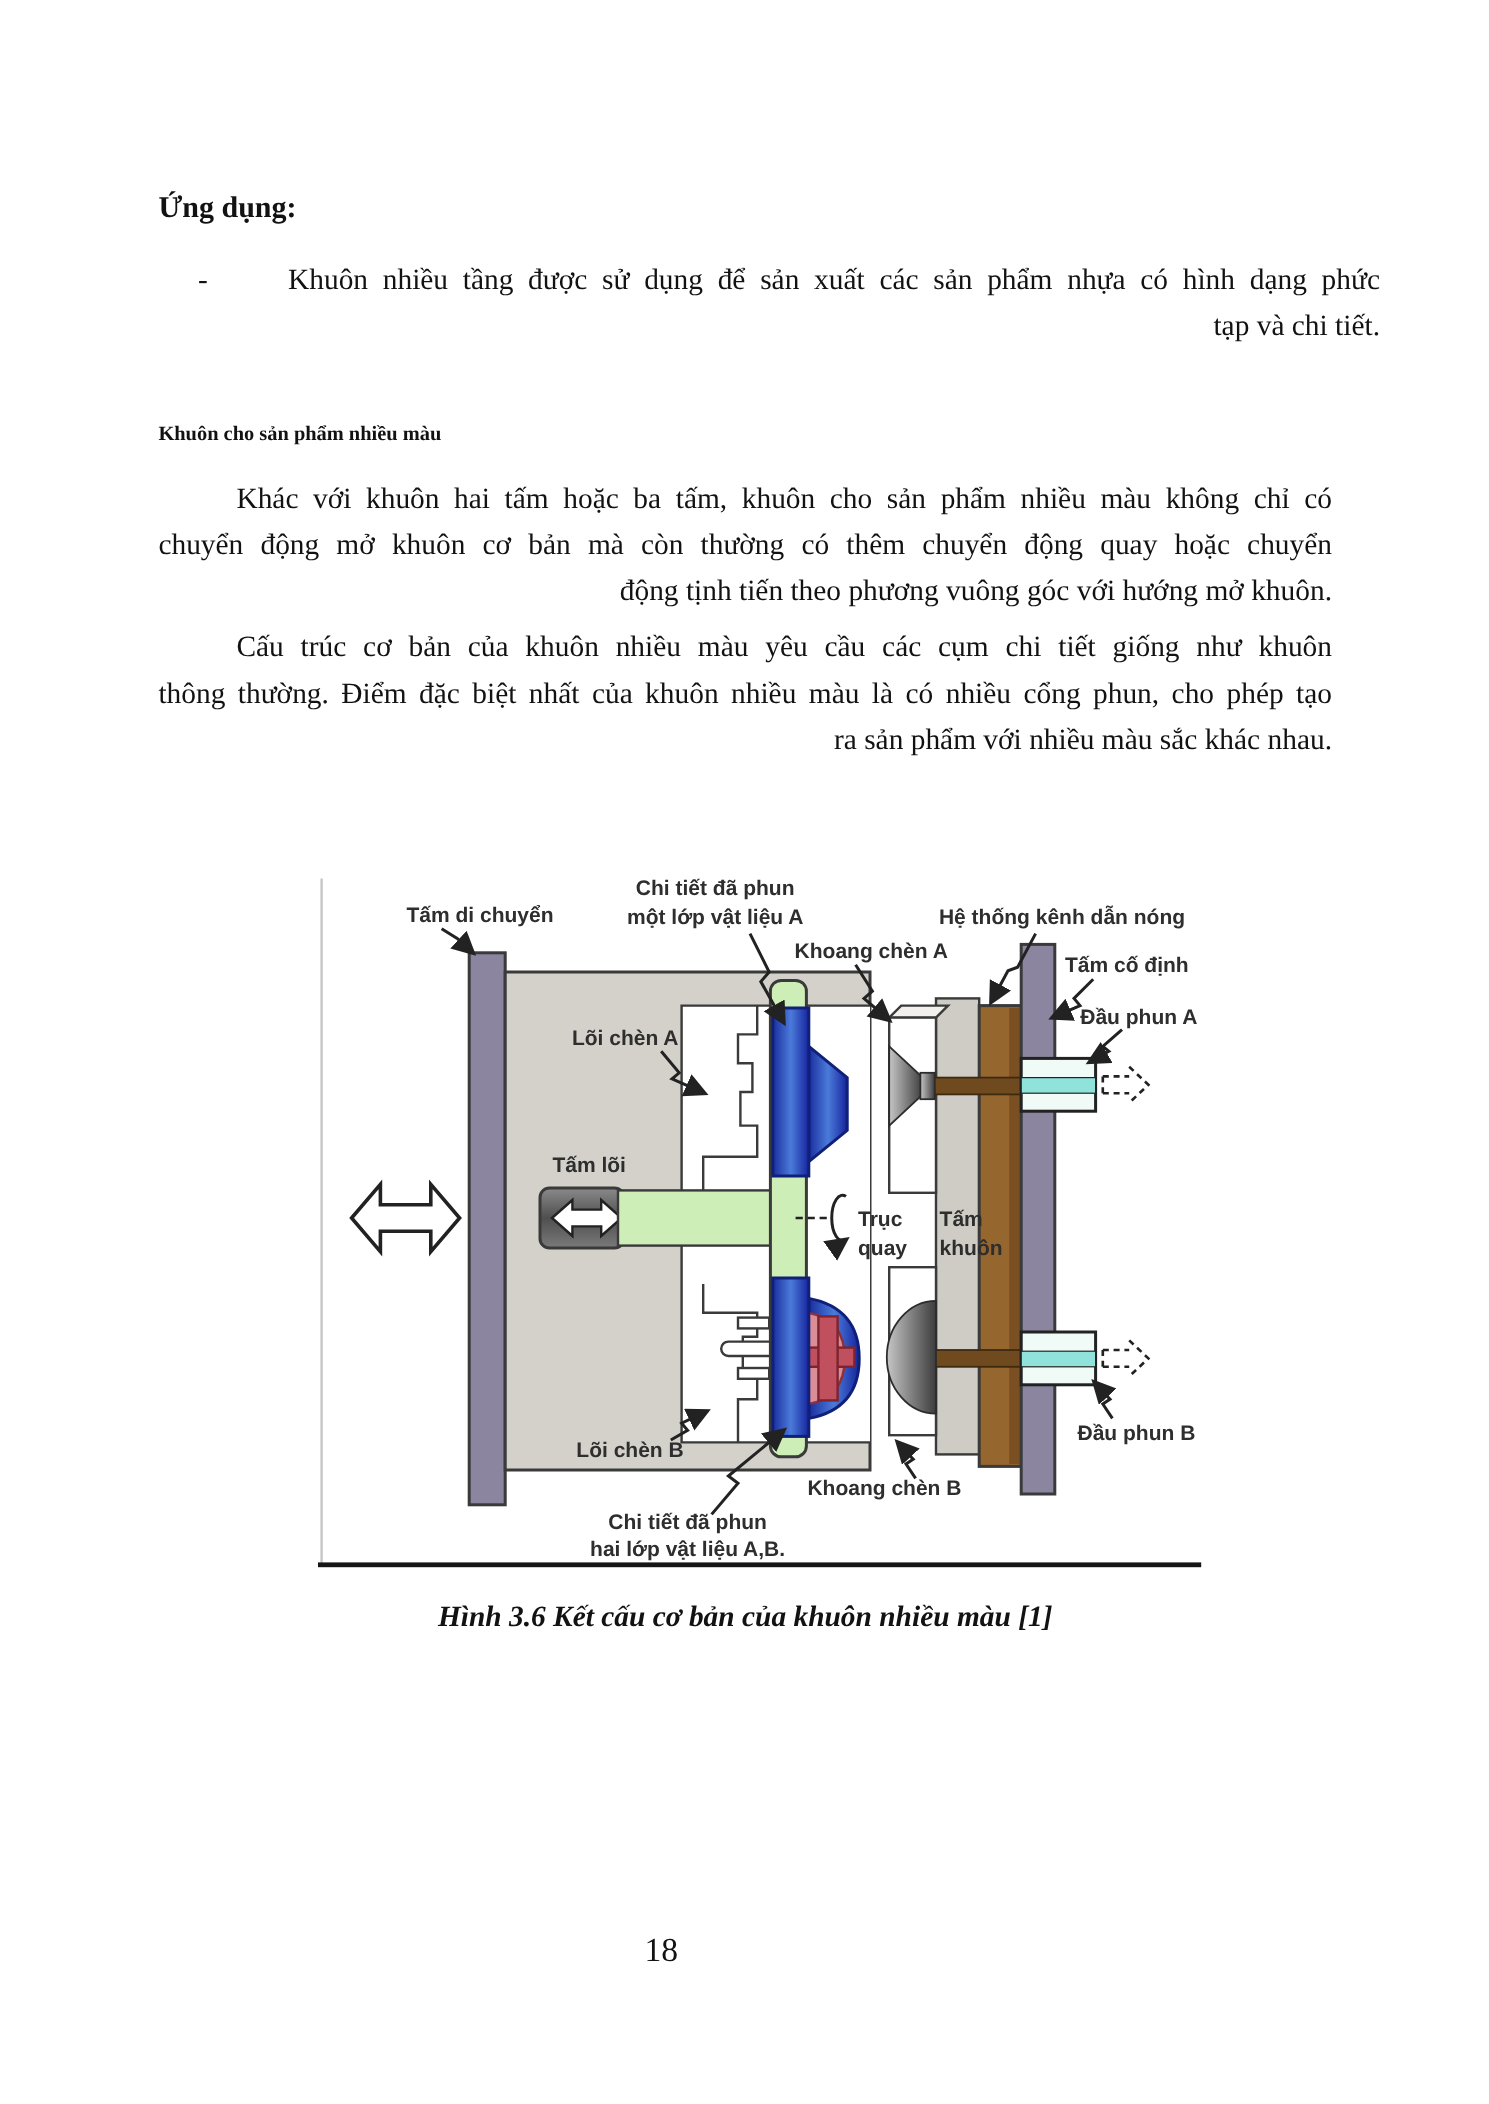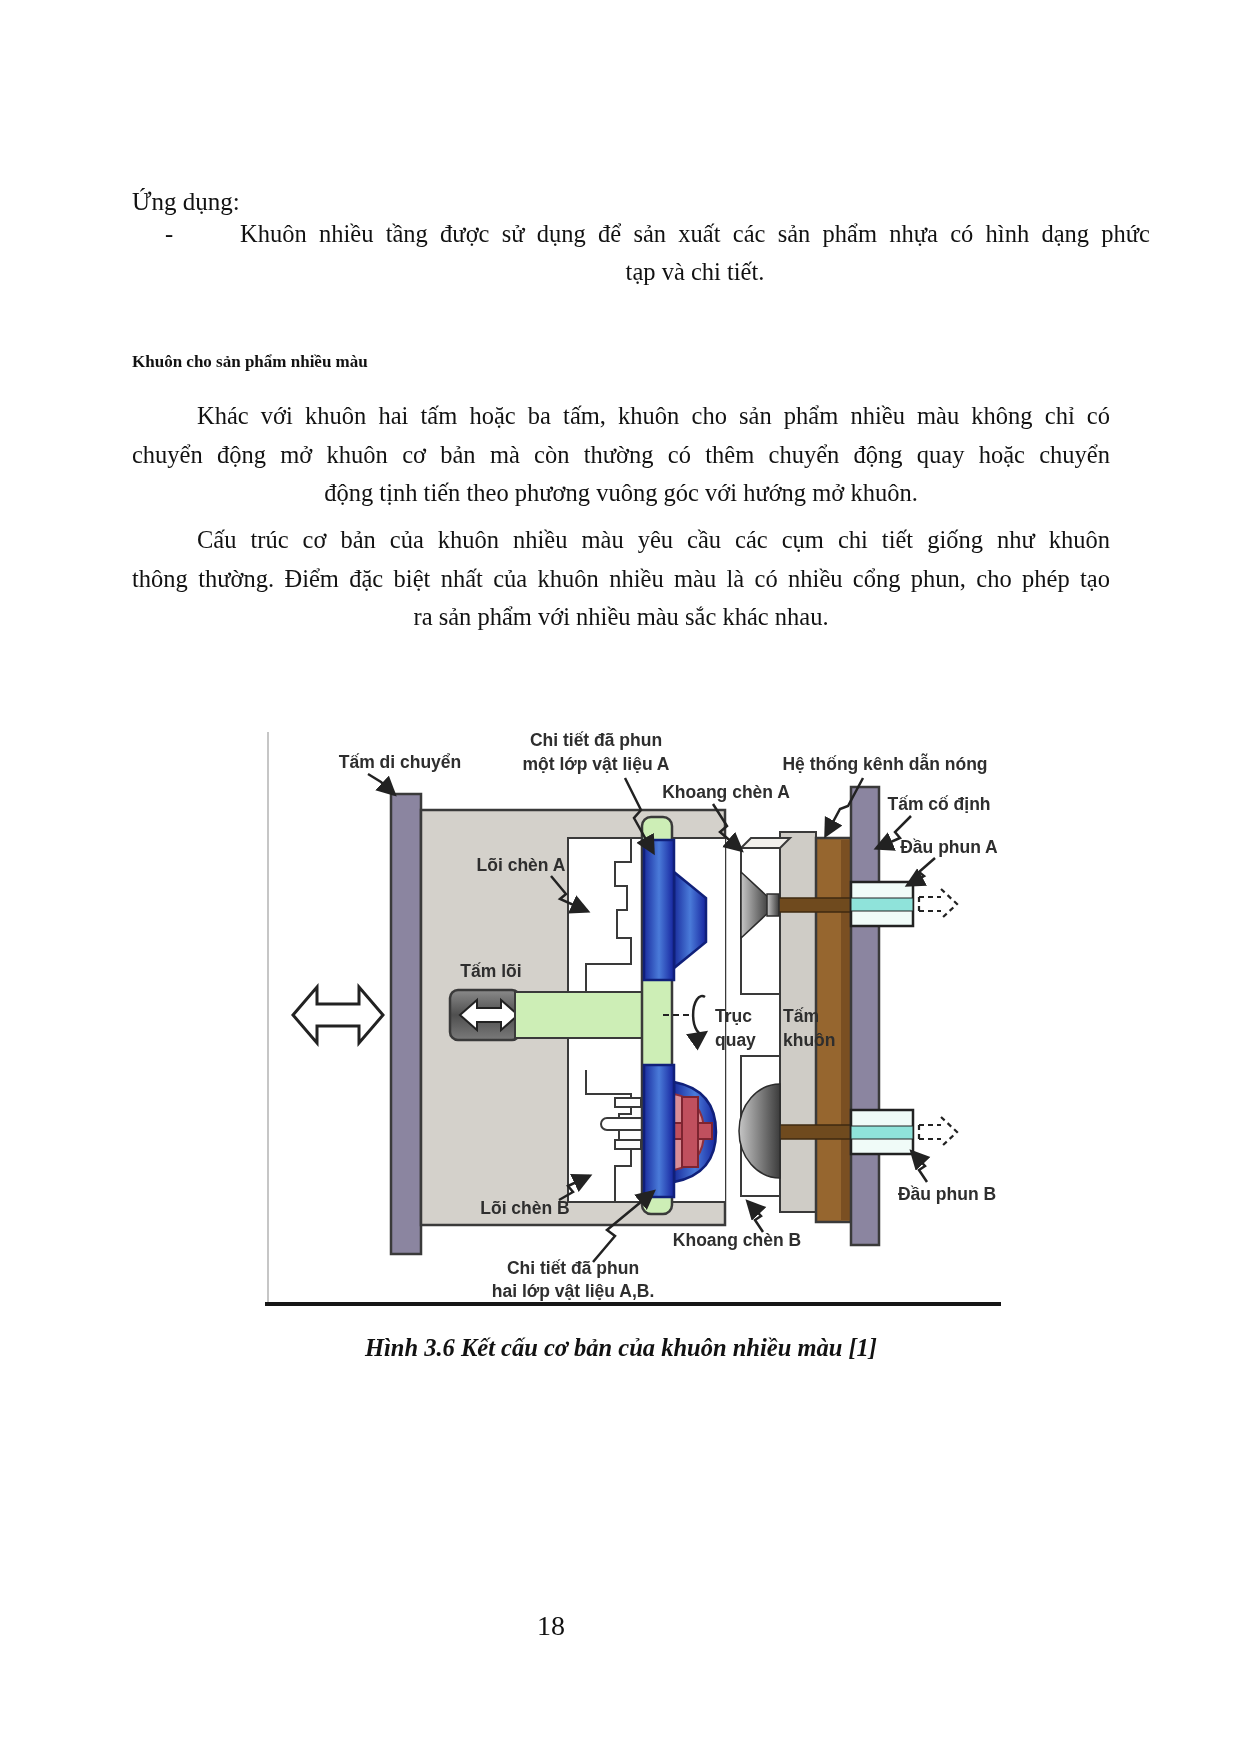--- a/index.html
+++ b/index.html
@@ -2,30 +2,30 @@
 <html><head>
 <meta charset="utf-8">
 <style>
   html,body{margin:0;padding:0;background:#888;}
   .page{
     position:relative;width:1241px;height:1753px;background:#ffffff;
     font-family:"Liberation Serif", serif;color:#121212;overflow:hidden;
     margin:0 auto;
   }
   .abs{position:absolute;}
-  .h1{left:132px;top:160px;font-size:25px;font-weight:normal;margin-top:28px;}
+  .h1{left:132px;top:160px;font-size:25px;font-weight:bold;}
   .bullet-block{left:132px;top:215px;width:978px;font-size:24.5px;line-height:38px;}
   .bullet-dash{position:absolute;left:33px;top:0;}
   .bullet-lines{margin-left:108px;width:910px;}
   .h2{left:132px;top:352px;font-size:17px;font-weight:bold;}
   .para{left:132px;width:978px;font-size:24.5px;line-height:38.5px;}
   .p1{top:397px;}
   .p2{top:521px;}
   .jline{text-align:justify;text-align-last:justify;}
-  .lline{text-align:center;}
+  .lline{text-align:right;}
   .indent{padding-left:65px;box-sizing:border-box;}
   .figure{left:263px;top:642px;width:740px;height:672px;}
   .caption{left:132px;top:1334px;width:978px;text-align:center;font-size:24.5px;font-style:italic;font-weight:bold;}
   .pagenum{left:0;top:1610px;width:1102px;text-align:center;font-size:28px;}
   svg .lbl{font-family:"Liberation Sans", sans-serif;font-weight:bold;font-size:17.5px;fill:#2e2e2e;}
   svg .outl{stroke:#3a3a3a;stroke-width:2.5;}
 </style>
 </head>
 <body>
 

